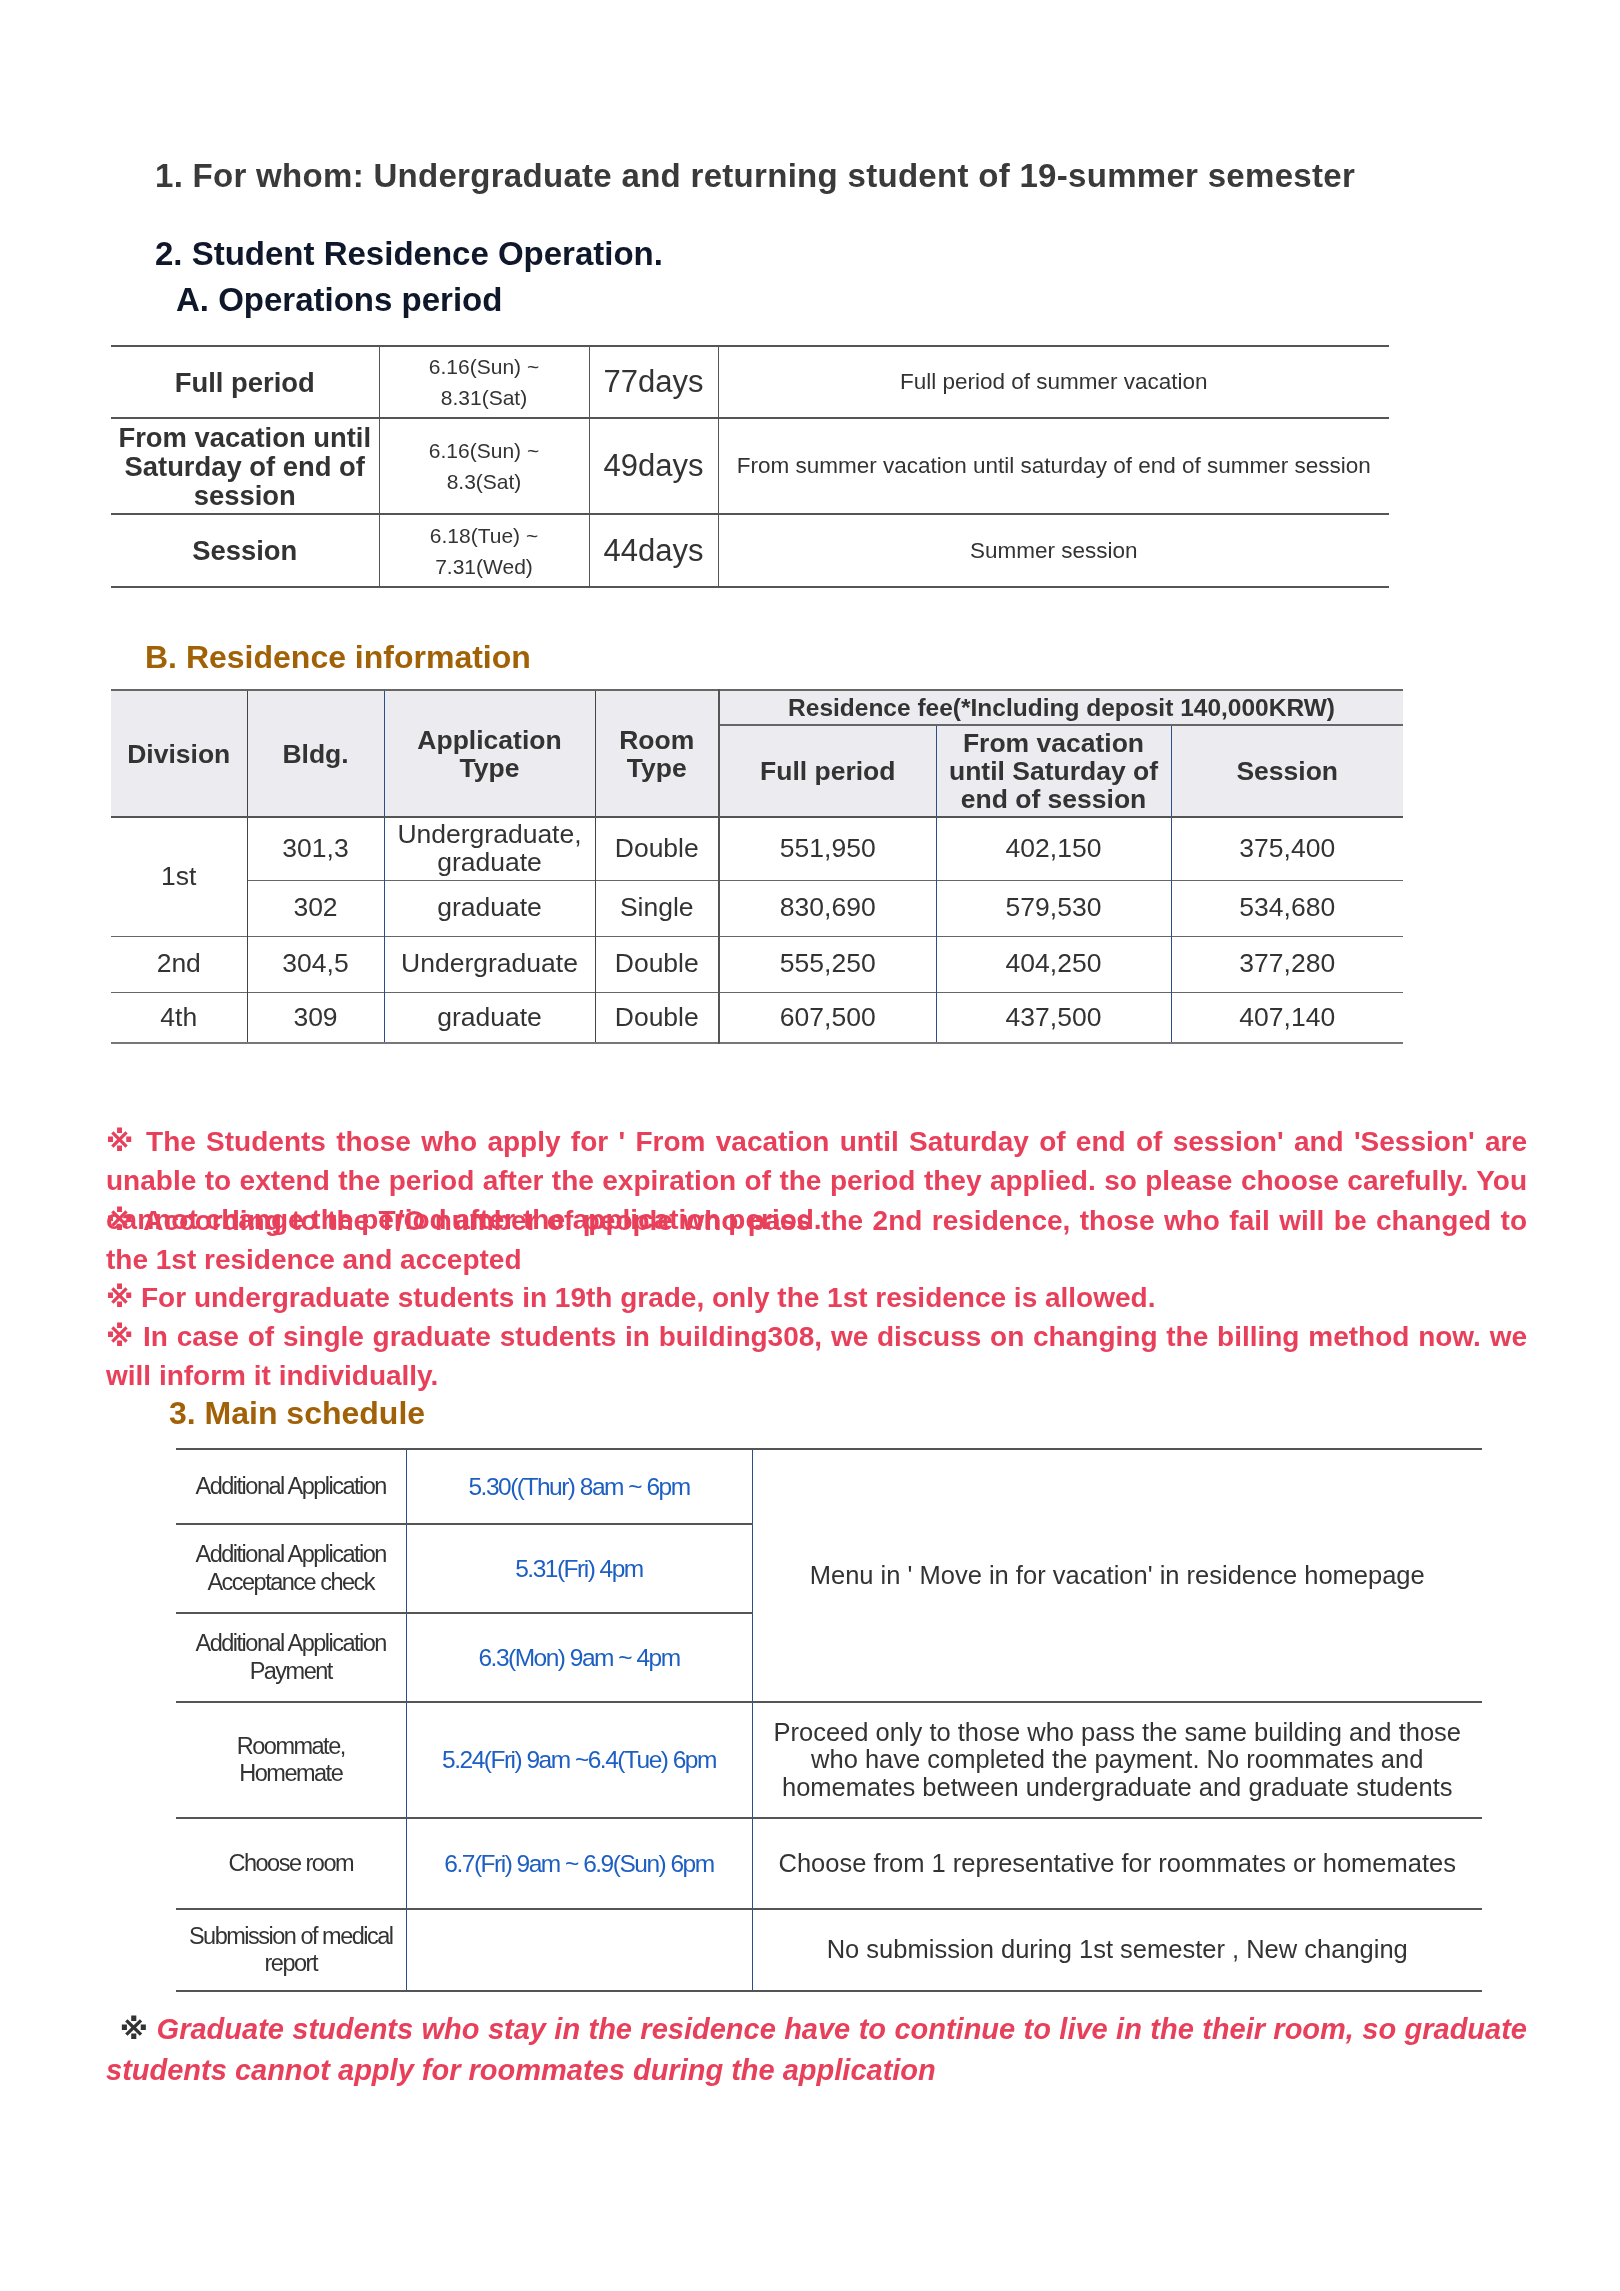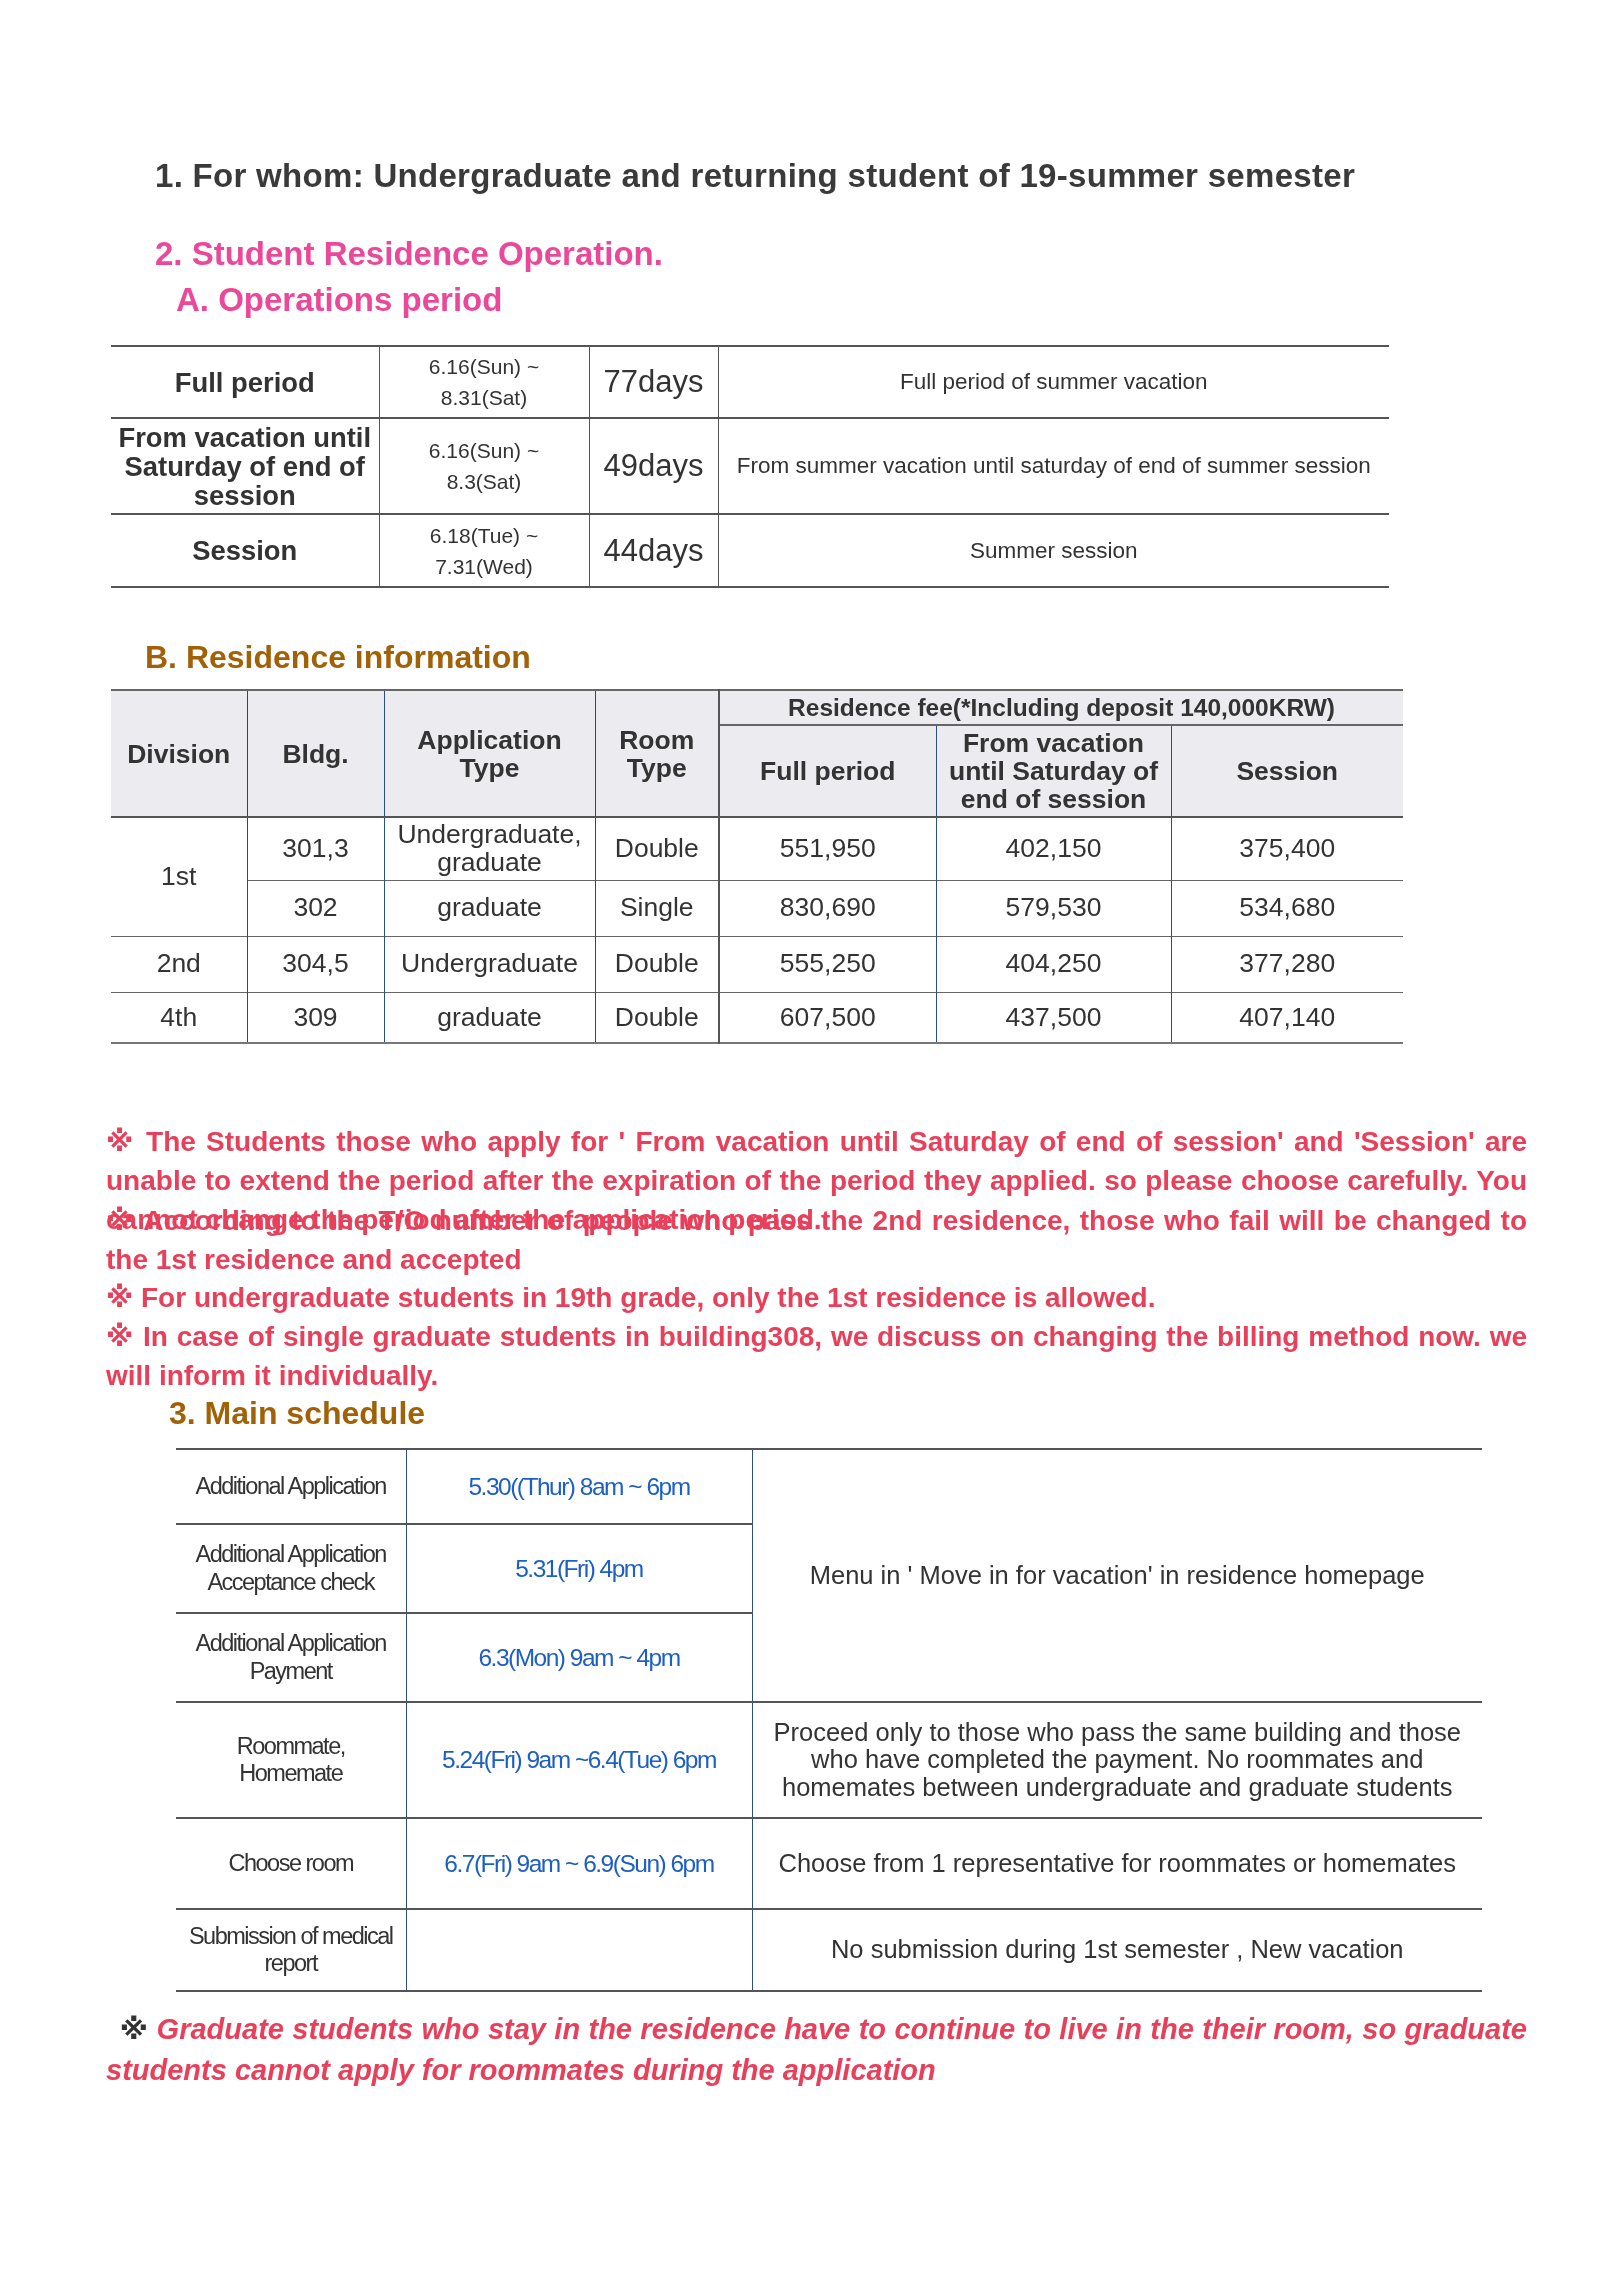--- a/index.html
+++ b/index.html
@@ -3,21 +3,21 @@
   <meta charset="utf-8">
   <style>
     * { box-sizing: border-box; margin: 0; padding: 0; }
     body {
       width: 1620px; height: 2292px; background: #ffffff;
       font-family: "Liberation Sans", "DejaVu Sans", sans-serif;
       color: #333333; position: relative; overflow: hidden;
     }
     .abs { position: absolute; }
     .h1 { font-size: 33px; font-weight: bold; color: #3a3a3a; letter-spacing: 0.3px; }
-    .h2 { font-size: 33px; font-weight: bold; color: #ec4899; }
+    .h2 { font-size: 33px; font-weight: bold; color: #0f172a; }
     .h3 { font-size: 32px; font-weight: bold; color: #a16207; }
 
     table { border-collapse: collapse; table-layout: fixed; }
     td, th { text-align: center; vertical-align: middle; color: #333; }
 
     
     #ops { left: 111px; top: 345px; width: 1278px; }
     #ops tr { border-top: 2px solid #555; }
     #ops tr:last-child { border-bottom: 2.9px solid #555; }
     #ops td { border-left: 1px solid #555; padding: 2px 5.9px; }
@@ -198,21 +198,21 @@
     <td class="info">Proceed only to those who pass the same building and those who have completed the payment. No roommates and homemates between undergraduate and graduate students</td>
   </tr>
   <tr style="height:91px">
     <td>Choose room</td>
     <td class="when">6.7(Fri) 9am ~ 6.9(Sun) 6pm</td>
     <td class="info">Choose from 1 representative for roommates or homemates</td>
   </tr>
   <tr style="height:82px">
     <td>Submission of medical report</td>
     <td class="when"></td>
-    <td class="info">No submission during 1st semester , New vacation</td>
+    <td class="info">No submission during 1st semester , New changing</td>
   </tr>
 </tbody>
   </table>
 
 <div class="abs final">
   <span class="mark">※</span>
   <span class="txt">Graduate students who stay in the residence have to continue to live in the their room, so graduate students cannot apply for roommates during the application</span>
 </div>
 
 

